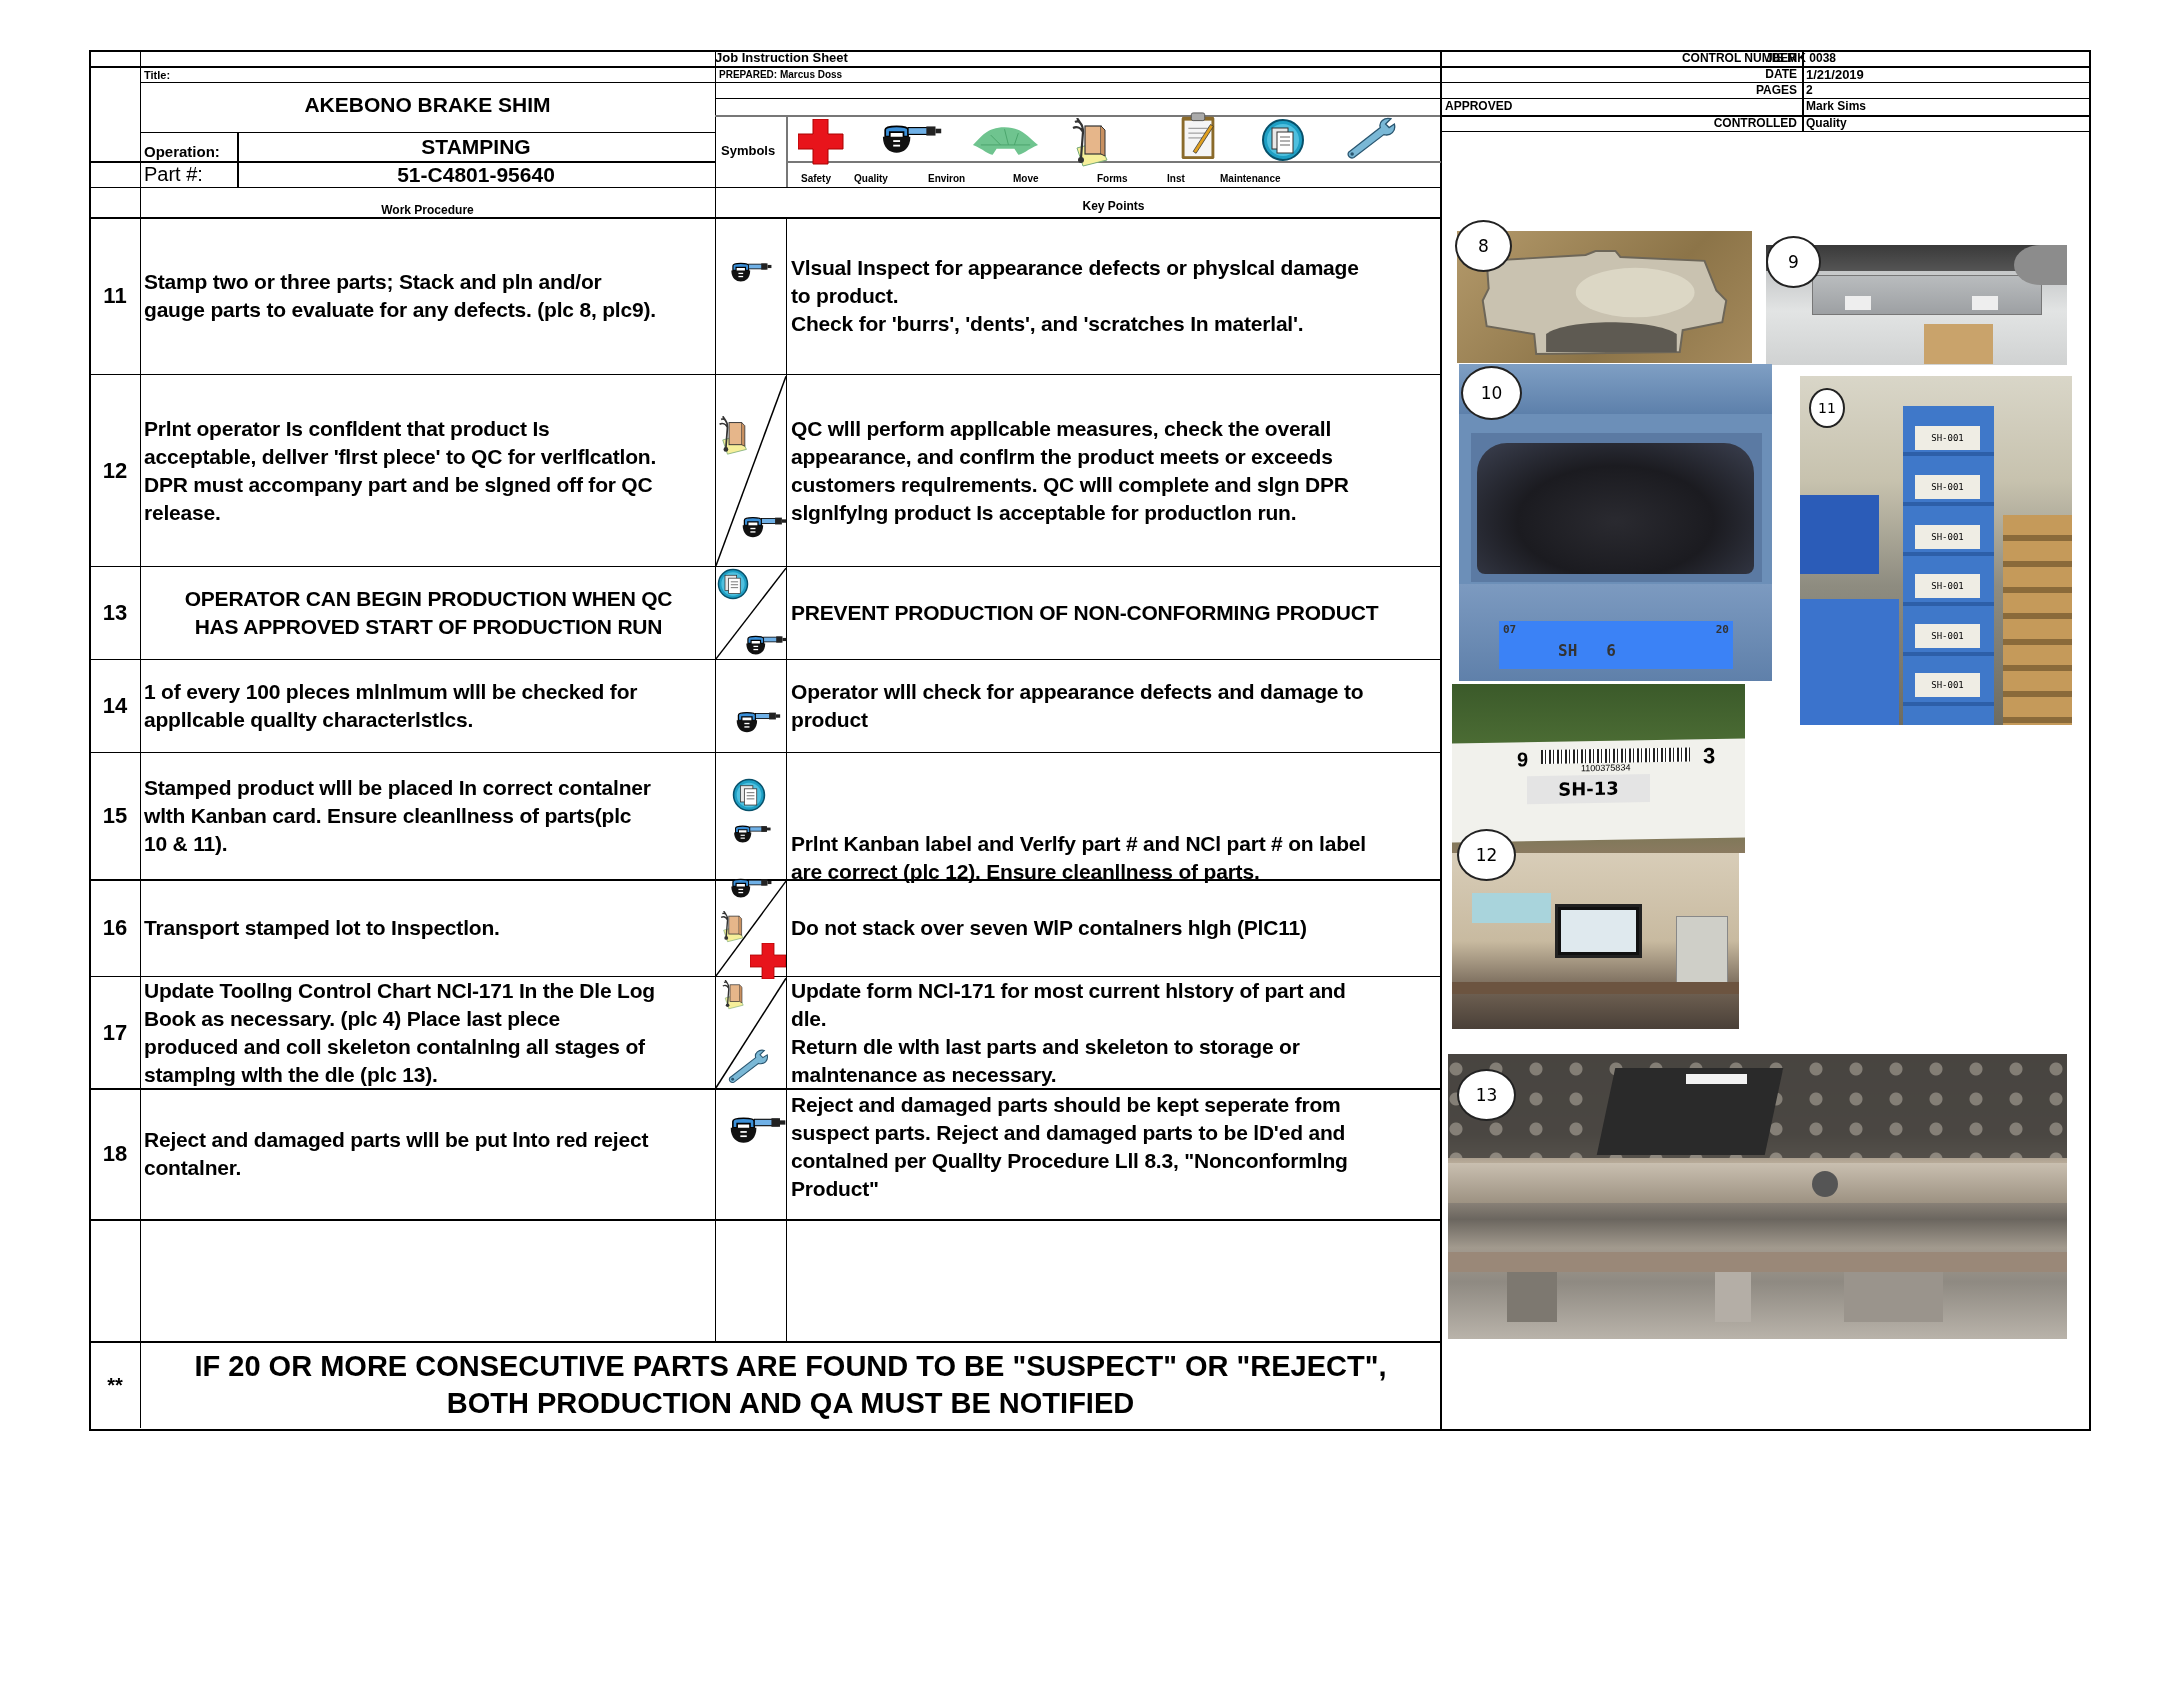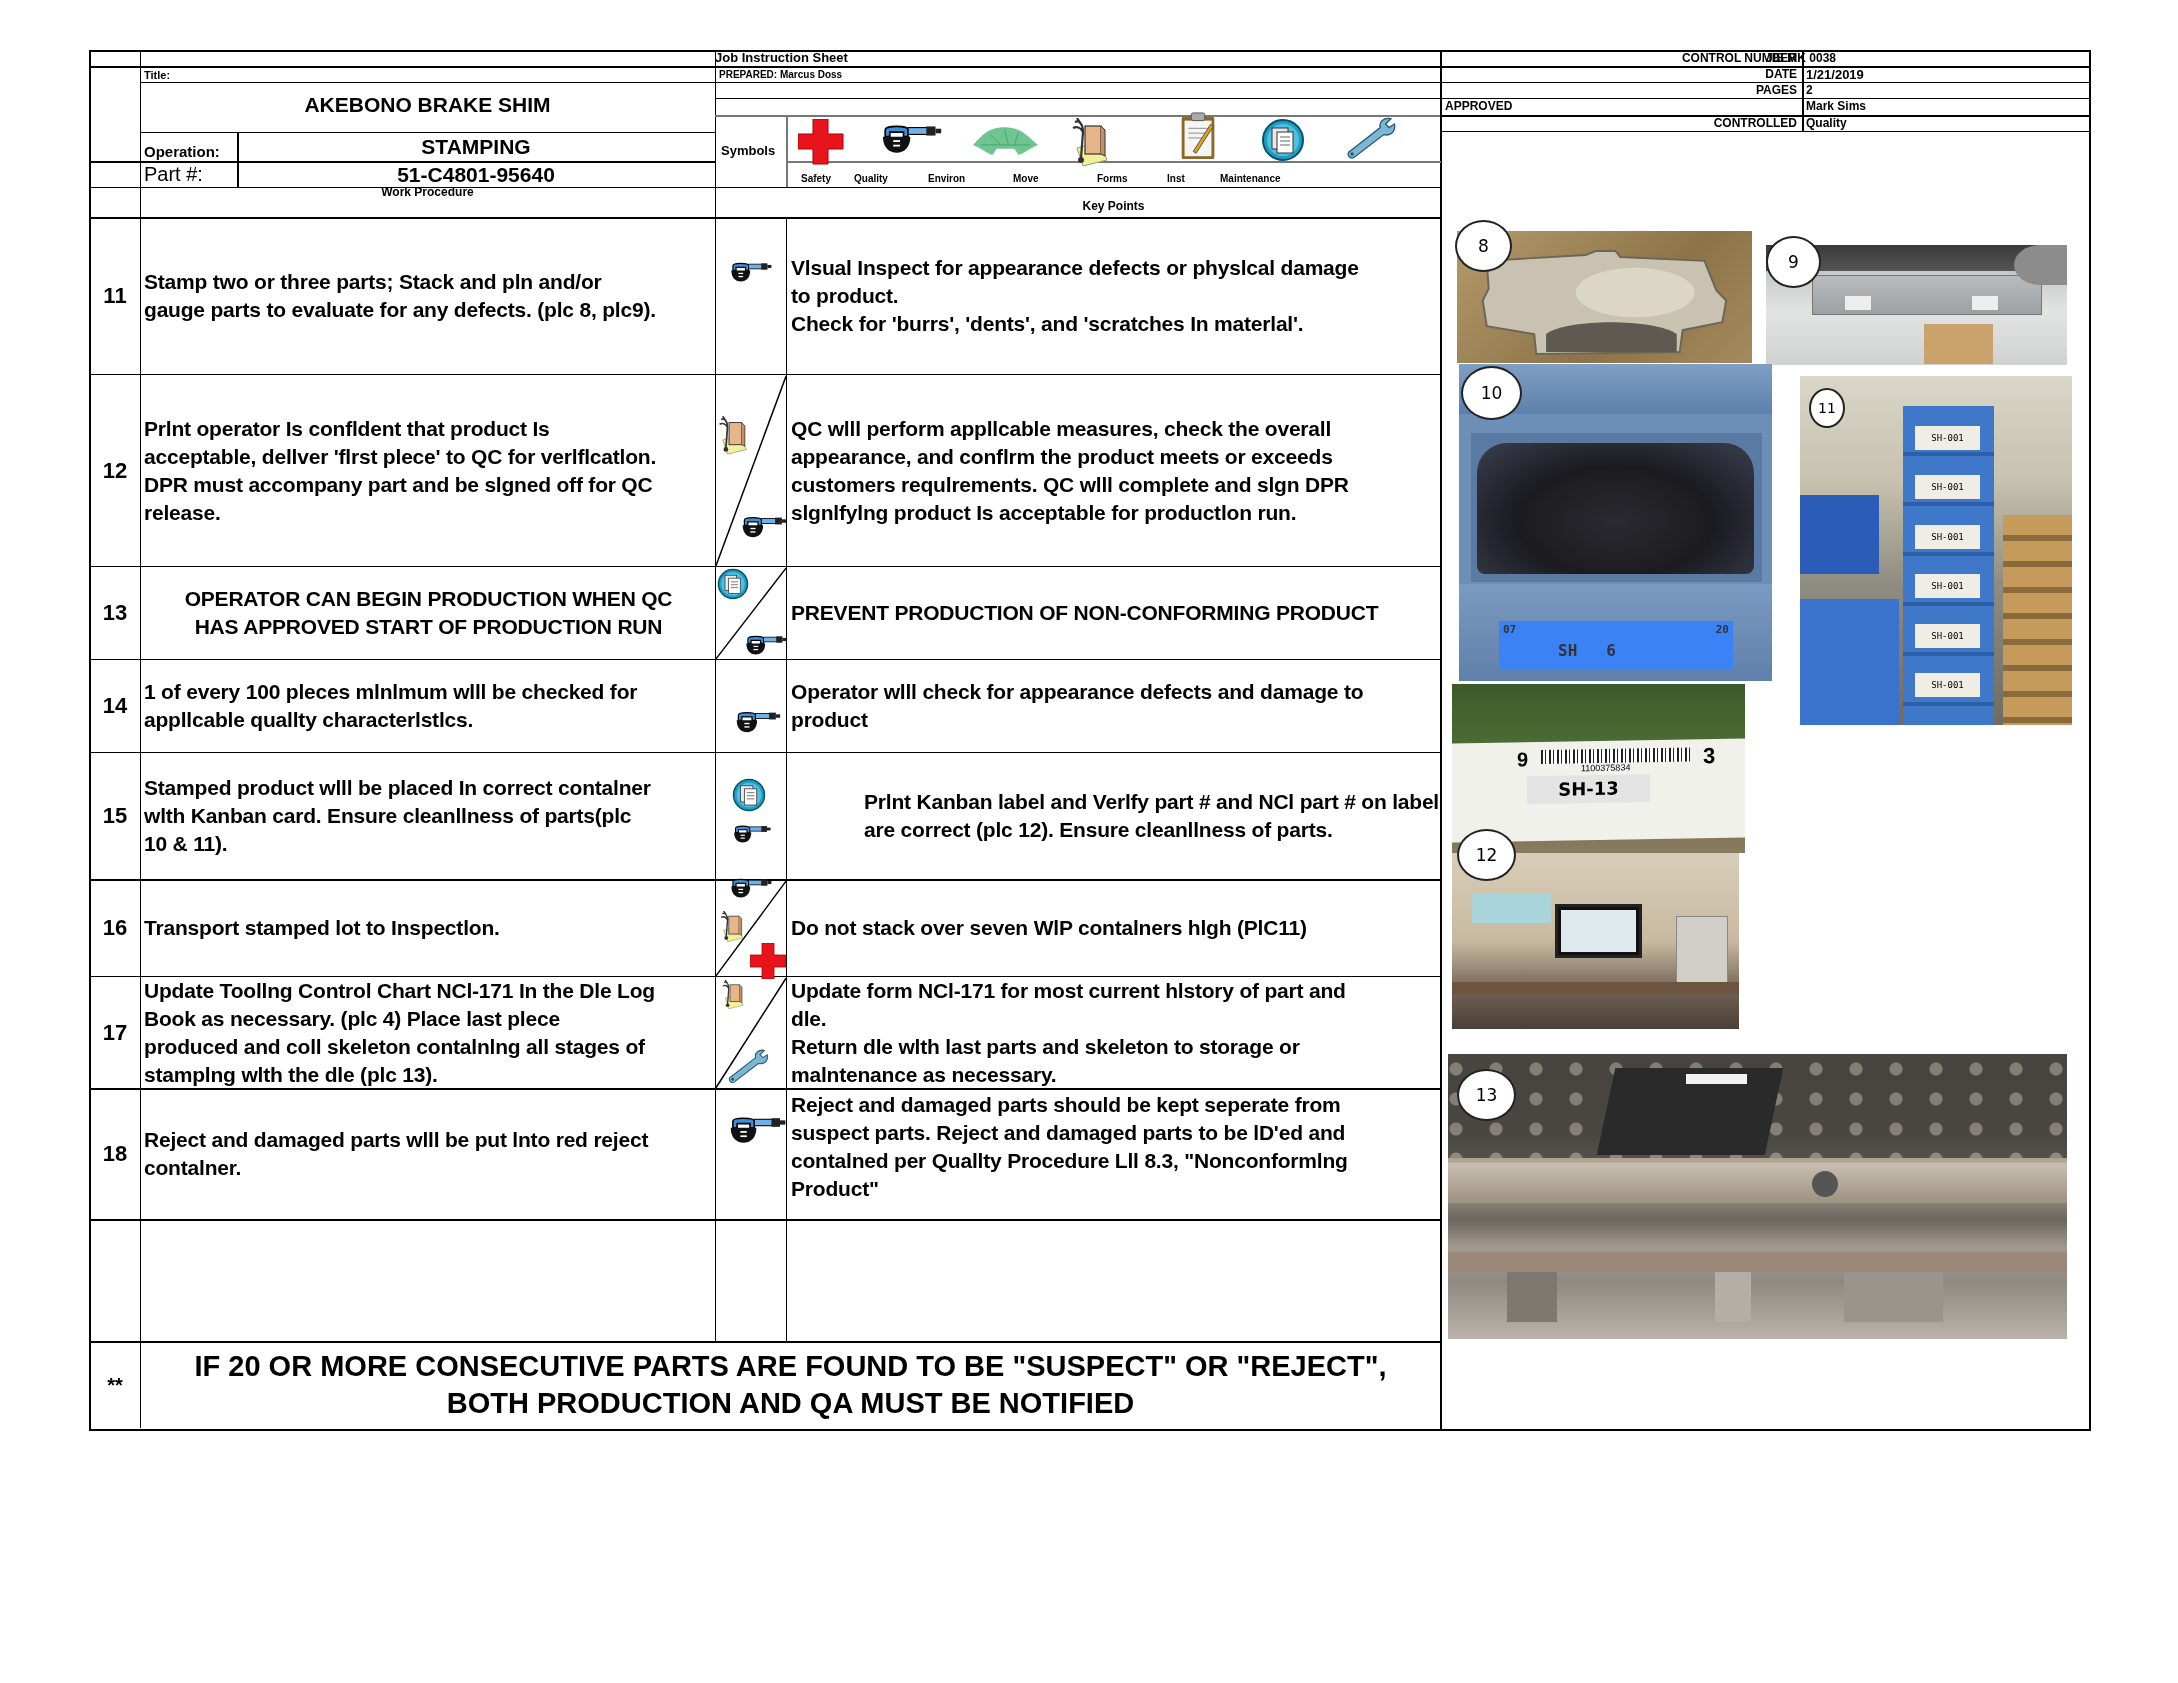--- a/index.html
+++ b/index.html
@@ -73,21 +73,21 @@
 
 <div class="txt" style="left:715px;top:50px;font-size:13px;line-height:16px;">Job Instruction Sheet</div>
 <div class="txt small" style="left:144px;top:68px;line-height:14px;">Title:</div>
 <div class="abs" style="left:140px;top:93px;width:575px;text-align:center;font-size:21px;font-weight:bold;">AKEBONO BRAKE SHIM</div>
 <div class="txt" style="left:144px;top:143px;font-size:15px;">Operation:</div>
 <div class="abs" style="left:237px;top:135px;width:478px;text-align:center;font-size:21px;font-weight:bold;">STAMPING</div>
 <div class="abs" style="left:144px;top:163px;font-size:20px;font-weight:normal;">Part #:</div>
 <div class="abs" style="left:237px;top:163px;width:478px;text-align:center;font-size:21px;font-weight:bold;">51-C4801-95640</div>
 <div class="txt tiny" style="left:719px;top:68px;line-height:14px;">PREPARED:  Marcus Doss</div>
 <div class="txt" style="left:721px;top:143px;font-size:13px;">Symbols</div>
-<div class="abs" style="left:140px;top:185px;width:575px;text-align:center;font-size:12px;font-weight:bold;">Work Procedure</div>
+<div class="abs" style="left:140px;top:203px;width:575px;text-align:center;font-size:12px;font-weight:bold;">Work Procedure</div>
 <div class="abs" style="left:786px;top:199px;width:655px;text-align:center;font-size:12px;font-weight:bold;">Key Points</div>
 
 <div class="abs" style="left:1445px;top:51px;width:352px;text-align:right;font-size:12px;font-weight:bold;line-height:15px;">CONTROL NUMBER</div>
 <div class="abs" style="left:1766px;top:51px;font-size:12px;font-weight:bold;line-height:15px;">JIS MK 0038</div>
 <div class="abs" style="left:1445px;top:67px;width:352px;text-align:right;font-size:12px;font-weight:bold;line-height:15px;">DATE</div>
 <div class="abs" style="left:1806px;top:67px;font-size:13px;font-weight:bold;line-height:15px;">1/21/2019</div>
 <div class="abs" style="left:1445px;top:83px;width:352px;text-align:right;font-size:12px;font-weight:bold;line-height:15px;">PAGES</div>
 <div class="abs" style="left:1806px;top:83px;font-size:12px;font-weight:bold;line-height:15px;">2</div>
 <div class="abs" style="left:1445px;top:99px;width:352px;text-align:left;font-size:12px;font-weight:bold;line-height:15px;">APPROVED</div>
 <div class="abs" style="left:1806px;top:99px;font-size:12px;font-weight:bold;line-height:15px;">Mark Sims</div>
@@ -237,21 +237,21 @@
 <svg class="abs" style="left:735px;top:710px;" width="46" height="24" viewBox="0 0 54 28">
     <use href="#ic-mic"></use>
   </svg>
 
 <div class="stepnum" style="left:90px;top:753px;width:50px;height:126px;">15</div>
 <div class="cell" style="left:144px;top:753px;width:569px;height:126px;">
     <span>Stamped product wlll be placed In correct contalner
 wlth Kanban card.  Ensure cleanllness of parts(plc
 10 &amp; 11).</span>
   </div>
-<div class="cell" style="left:791px;top:753px;width:648px;height:126px;justify-content:flex-end;">
+<div class="cell" style="left:791px;top:795px;width:648px;height:126px;">
     <span>Prlnt Kanban label and Verlfy part # and NCl part # on label
 are correct (plc 12). Ensure cleanllness of parts.</span>
   </div>
 <svg class="abs" style="left:732px;top:778px;" width="34" height="34" viewBox="0 0 44 44">
     <use href="#ic-inst"></use>
   </svg>
 <svg class="abs" style="left:732px;top:824px;" width="40" height="20" viewBox="0 0 54 28">
     <use href="#ic-mic"></use>
   </svg>
 

